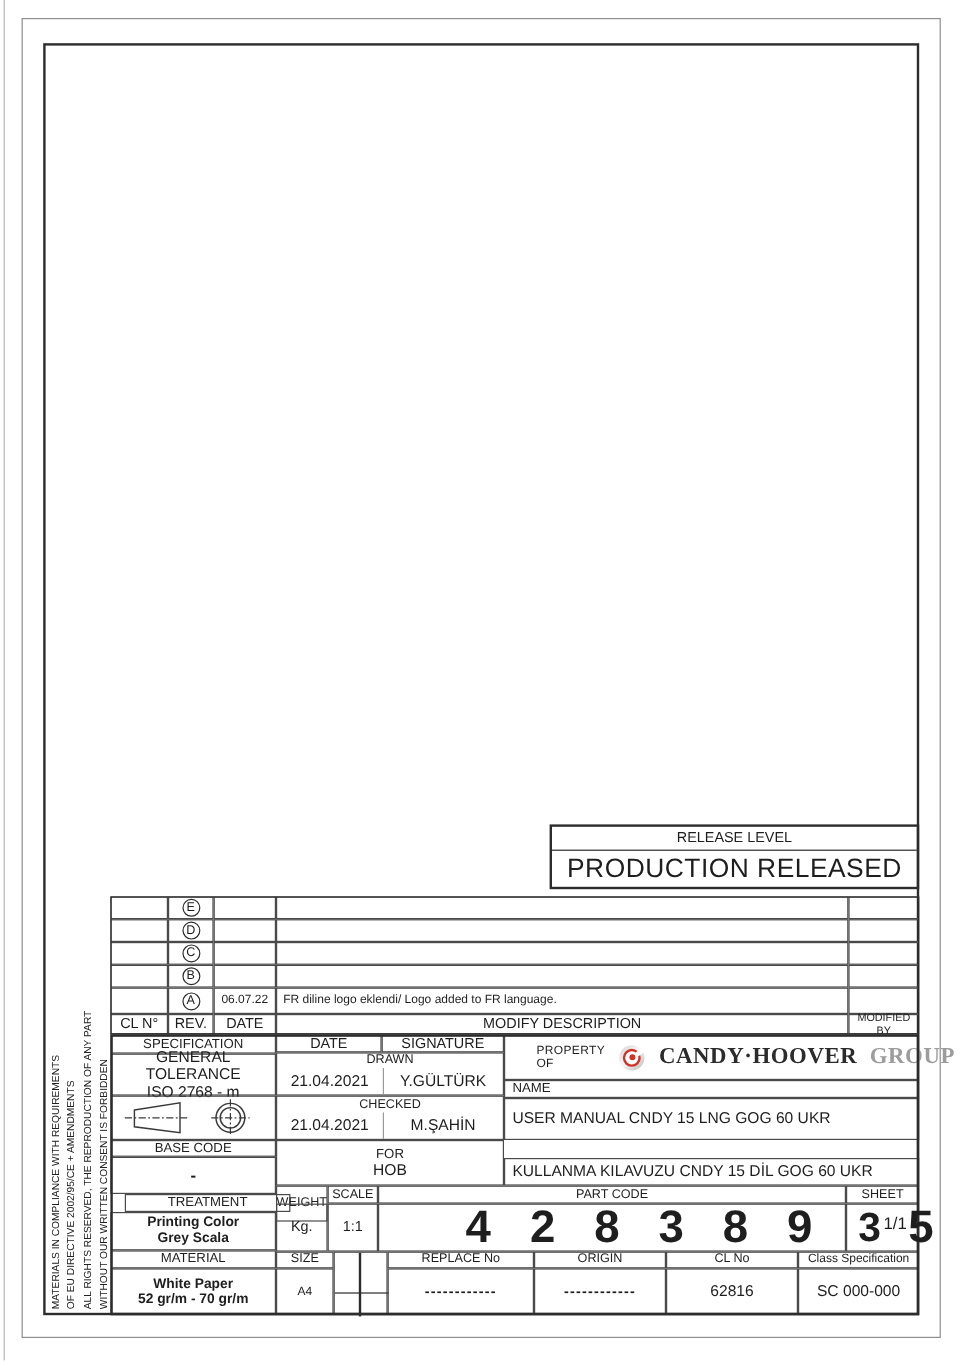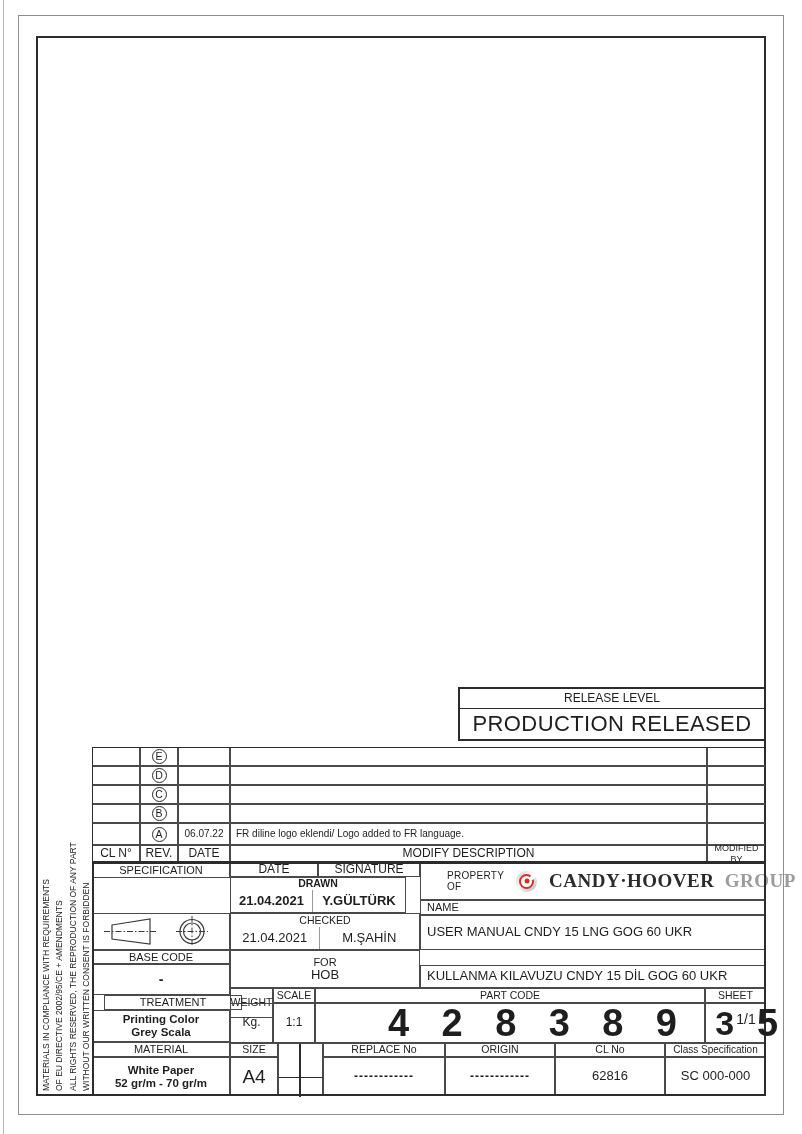--- a/index.html
+++ b/index.html
@@ -87,20 +87,24 @@
 
   <div class="abs bd cell md" style="left:92px;top:845px;width:48px;height:17px;">CL N°</div>
   <div class="abs bd cell md" style="left:140px;top:845px;width:38px;height:17px;">REV.</div>
   <div class="abs bd cell md" style="left:178px;top:845px;width:52px;height:17px;">DATE</div>
   <div class="abs bd cell md" style="left:230px;top:845px;width:477px;height:17px;">MODIFY DESCRIPTION</div>
   <div class="abs bd cell" style="left:707px;top:845px;width:59px;height:17px;font-size:9px;">MODIFIED BY</div>
 
   <div class="abs" style="left:92px;top:747px;width:674px;height:115px;border:1.5px solid #2c2c2c;pointer-events:none;"></div>
 
   <div class="abs bd cell sm" style="left:92px;top:862px;width:138px;height:16px;font-size:11px;">SPECIFICATION</div>
+  <div class="abs bd cell" style="left:92px;top:878px;width:138px;height:35px;flex-direction:column;font-size:13px;">
+    <span>GENERAL TOLERANCE</span>
+    <span>ISO 2768 - m</span>
+  </div>
   <div class="abs bd cell" style="left:92px;top:913px;width:138px;height:37px;">
     <svg width="122" height="33" viewBox="0 0 122 33">
       <g stroke="#3a3a3a" fill="none" stroke-width="1.2">
         <path d="M12 10 L50 4 L50 29 L12 24 Z"></path>
         <line x1="4" y1="16.5" x2="58" y2="16.5" stroke-dasharray="6 2 1.5 2" stroke-width="1"></line>
         <circle cx="92" cy="16.5" r="12"></circle>
         <circle cx="92" cy="16.5" r="8.5"></circle>
         <line x1="76" y1="16.5" x2="108" y2="16.5" stroke-dasharray="6 2 1.5 2" stroke-width="1"></line>
         <line x1="92" y1="1" x2="92" y2="32" stroke-dasharray="6 2 1.5 2" stroke-width="1"></line>
       </g>
@@ -115,21 +119,21 @@
   </div>
   <div class="abs bd cell" style="left:92px;top:1042px;width:138px;height:15px;font-size:11px;">MATERIAL</div>
   <div class="abs bd cell bold" style="left:92px;top:1057px;width:138px;height:39px;flex-direction:column;font-size:11.5px;">
     <span>White Paper</span>
     <span>52 gr/m - 70 gr/m</span>
   </div>
 
   <div class="abs bd cell md" style="left:230px;top:862px;width:88px;height:15px;">DATE</div>
   <div class="abs bd cell md" style="left:318px;top:862px;width:102px;height:15px;">SIGNATURE</div>
 
-  <div class="abs bd" style="left:230px;top:877px;width:176px;height:36px;font-weight:bold;">
+  <div class="abs bd" style="left:230px;top:877px;width:190px;height:36px;">
     <div class="cell" style="height:12px;font-size:10.5px;">DRAWN</div>
     <div style="display:flex;height:22px;">
       <div class="cell val" style="width:88px;">21.04.2021</div>
       <div class="cell val" style="width:100px;border-left:1px solid #9a9a9a;">Y.GÜLTÜRK</div>
     </div>
   </div>
   <div class="abs bd" style="left:230px;top:913px;width:190px;height:37px;">
     <div class="cell" style="height:13px;font-size:10.5px;">CHECKED</div>
     <div style="display:flex;height:22px;">
       <div class="cell val" style="width:88px;">21.04.2021</div>
@@ -181,21 +185,21 @@
   <div class="abs bd cell sm" style="left:230px;top:1043px;width:48px;height:14px;">SIZE</div>
   <div class="abs bd" style="left:278px;top:1043px;width:45px;height:53px;">
     <div class="abs" style="left:20px;top:0;width:1.6px;height:53px;background:#2c2c2c;"></div>
     <div class="abs" style="left:0;top:33px;width:45px;height:1.2px;background:#2c2c2c;"></div>
   </div>
   <div class="abs bd cell sm" style="left:323px;top:1043px;width:122px;height:14px;">REPLACE No</div>
   <div class="abs bd cell sm" style="left:445px;top:1043px;width:110px;height:14px;">ORIGIN</div>
   <div class="abs bd cell sm" style="left:555px;top:1043px;width:110px;height:14px;">CL No</div>
   <div class="abs bd cell" style="left:665px;top:1043px;width:101px;height:14px;font-size:10px;">Class Specification</div>
 
-  <div class="abs bd cell md" style="left:230px;top:1057px;width:48px;height:39px;font-size:19px;">A4</div>
+  <div class="abs bd cell md" style="left:230px;top:1057px;width:48px;height:39px;font-size:10px;">A4</div>
   <div class="abs bd cell dash-val" style="left:323px;top:1057px;width:122px;height:39px;">------------</div>
   <div class="abs bd cell dash-val" style="left:445px;top:1057px;width:110px;height:39px;">------------</div>
   <div class="abs bd cell md" style="left:555px;top:1057px;width:110px;height:39px;font-size:13px;">62816</div>
   <div class="abs bd cell md" style="left:665px;top:1057px;width:101px;height:39px;font-size:13px;">SC 000-000</div>
 
   <div class="abs" style="left:92px;top:862px;width:674px;height:234px;border:2px solid #2c2c2c;pointer-events:none;"></div>
 
   <div class="abs vtext" style="left:40px;top:1091px;width:258px;height:52px;transform:rotate(-90deg);transform-origin:0 0;">
     <div>MATERIALS IN COMPLIANCE WITH REQUIREMENTS</div>
     <div>OF EU DIRECTIVE 2002/95/CE + AMENDMENTS</div>

